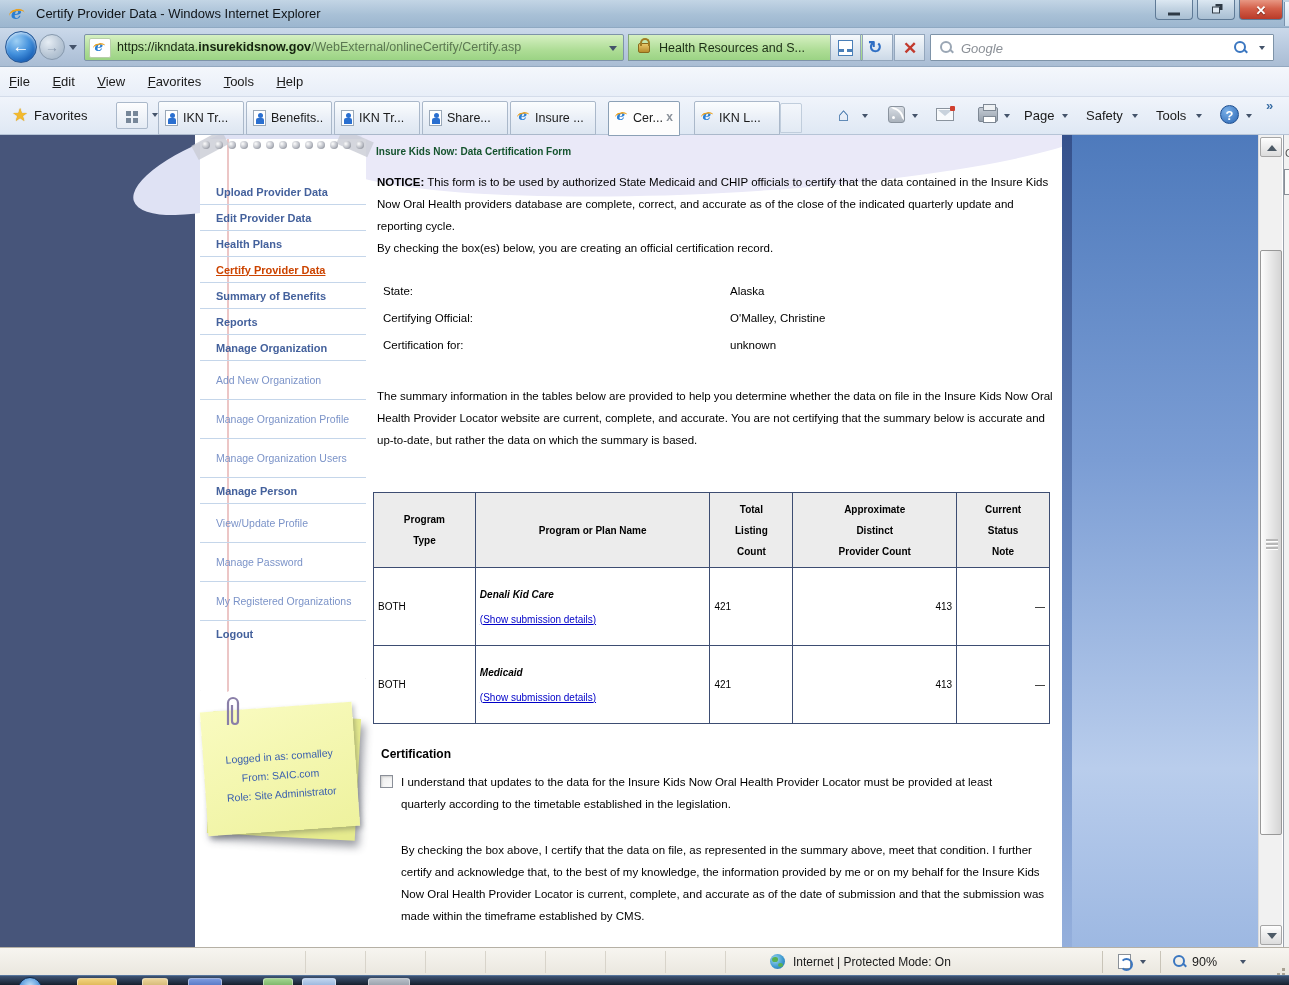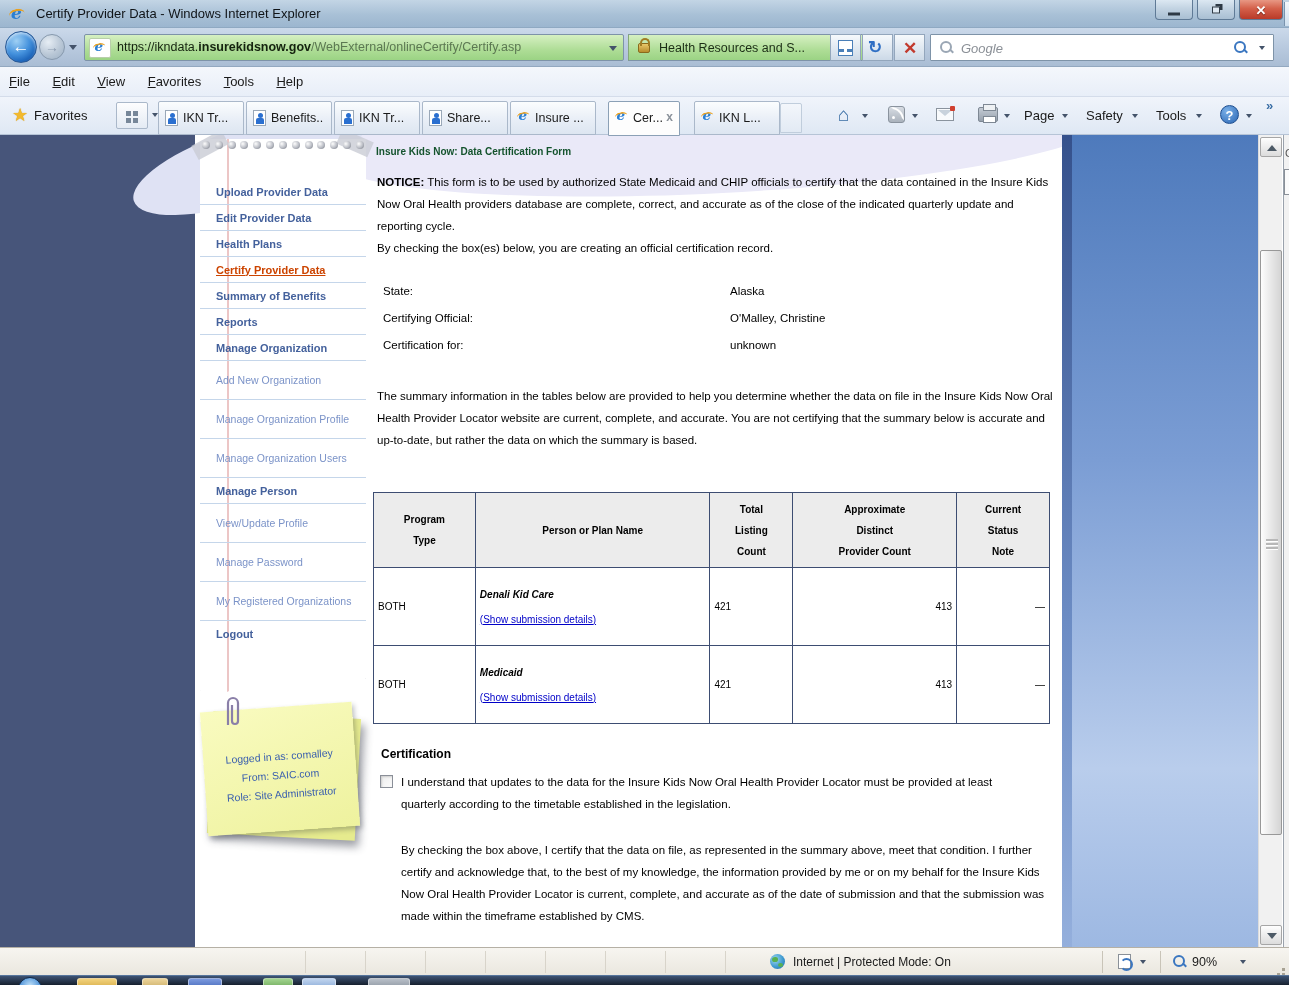--- a/index.html
+++ b/index.html
@@ -444,21 +444,21 @@
       <p class="para" style="left:4px;top:250px;width:678px;">The summary information in the tables below are provided to help you determine whether the data on file in the Insure Kids Now Oral Health Provider Locator website are current, complete, and accurate. You are not certifying that the summary below is accurate and up-to-date, but rather the data on which the summary is based.</p>
 
       <table class="summary">
         <tbody>
             <tr>
           <th>
                 <span>Program</span>
                 <span>Type</span>
               </th>
           <th>
-                <span>Person or Plan Name</span>
+                <span>Program or Plan Name</span>
               </th>
           <th>
                 <span>Total</span>
                 <span>Listing</span>
                 <span>Count</span>
               </th>
           <th>
                 <span>Approximate</span>
                 <span>Distinct</span>
                 <span>Provider Count</span>

